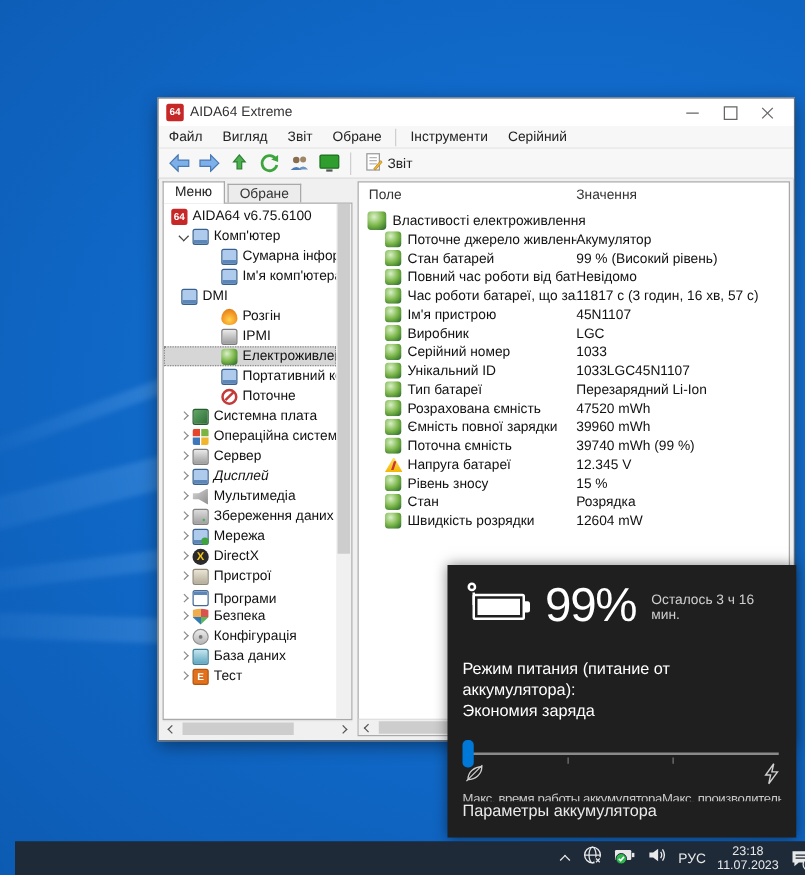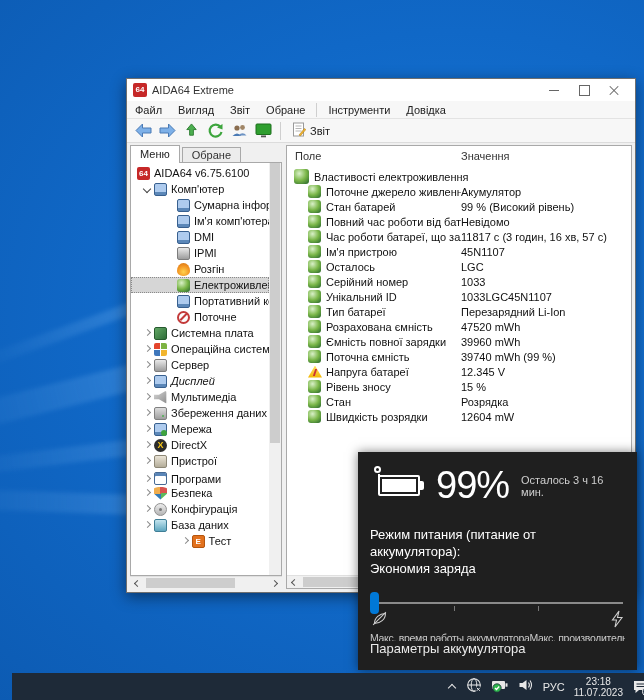--- a/index.html
+++ b/index.html
@@ -163,21 +163,21 @@
       </div>
     </div>
 
     <div class="menubar" id="menubar">
         <span>Файл</span>
         <span>Вигляд</span>
         <span>Звіт</span>
         <span>Обране</span>
         <div class="msep"></div>
         <span>Інструменти</span>
-        <span>Довідка</span>
+        <span>Серійний</span>
       </div>
 
     <div class="toolbar">
       <span class="tbtn">
           <svg width="17" height="15" viewBox="0 0 17 15">
             <path d="M7.5 1 L1 7.5 L7.5 14 V10 H16 V5 H7.5 Z" fill="#7db0e8" stroke="#4a7ab5"></path>
           </svg>
         </span>
       <span class="tbtn">
           <svg width="17" height="15" viewBox="0 0 17 15">
@@ -240,32 +240,32 @@
                 <span>Комп'ютер</span>
               </div>
               <div class="trow" style="padding-left: 46px;">
                 <span class="ti i-mon"></span>
                 <span>Сумарна інформація</span>
               </div>
               <div class="trow" style="padding-left: 46px;">
                 <span class="ti i-mon"></span>
                 <span>Ім'я комп'ютера</span>
               </div>
-              <div class="trow" style="padding-left: 46px;">
+              <div class="trow" style=" margin-left: 14px;">
                 <span class="ti i-mon"></span>
                 <span>DMI</span>
+              </div>
+              <div class="trow" style="padding-left: 46px;">
+                <span class="ti i-flame"></span>
+                <span>Розгін</span>
               </div>
               <div class="trow" style="padding-left: 46px;">
                 <span class="ti i-srv"></span>
                 <span>IPMI</span>
               </div>
-              <div class="trow" style="padding-left: 46px;">
-                <span class="ti i-flame"></span>
-                <span>Розгін</span>
-              </div>
               <div class="trow sel" style="padding-left: 46px;">
                 <span class="ti i-plug"></span>
                 <span>Електроживлення</span>
               </div>
               <div class="trow" style="padding-left: 46px;">
                 <span class="ti i-mon"></span>
                 <span>Портативний комп'ют</span>
               </div>
               <div class="trow" style="padding-left: 46px;">
                 <span class="ti i-gauge"></span>
@@ -329,21 +329,21 @@
               <div class="trow" style="padding-left: 10px;">
                 <span class="exp closed"></span>
                 <span class="ti i-cfg"></span>
                 <span>Конфігурація</span>
               </div>
               <div class="trow" style="padding-left: 10px;">
                 <span class="exp closed"></span>
                 <span class="ti i-db"></span>
                 <span>База даних</span>
               </div>
-              <div class="trow" style="padding-left: 10px; justify-content: center;">
+              <div class="trow" style="padding-left: 10px;">
                 <span class="exp closed"></span>
                 <span class="ti i-test"></span>
                 <span>Тест</span>
               </div>
             </div>
           <div class="vscroll">
               <div class="vthumb"></div>
             </div>
         </div>
         <div class="hscroll lt">
@@ -400,21 +400,21 @@
             <div class="prow">
               <span class="pfield pad-row">
                 <span class="gi"></span>
                 <span>Ім'я пристрою</span>
               </span>
               <span class="pval">45N1107</span>
             </div>
             <div class="prow">
               <span class="pfield pad-row">
                 <span class="gi"></span>
-                <span>Осталось</span>
+                <span>Виробник</span>
               </span>
               <span class="pval">LGC</span>
             </div>
             <div class="prow">
               <span class="pfield pad-row">
                 <span class="gi"></span>
                 <span>Серійний номер</span>
               </span>
               <span class="pval">1033</span>
             </div>

